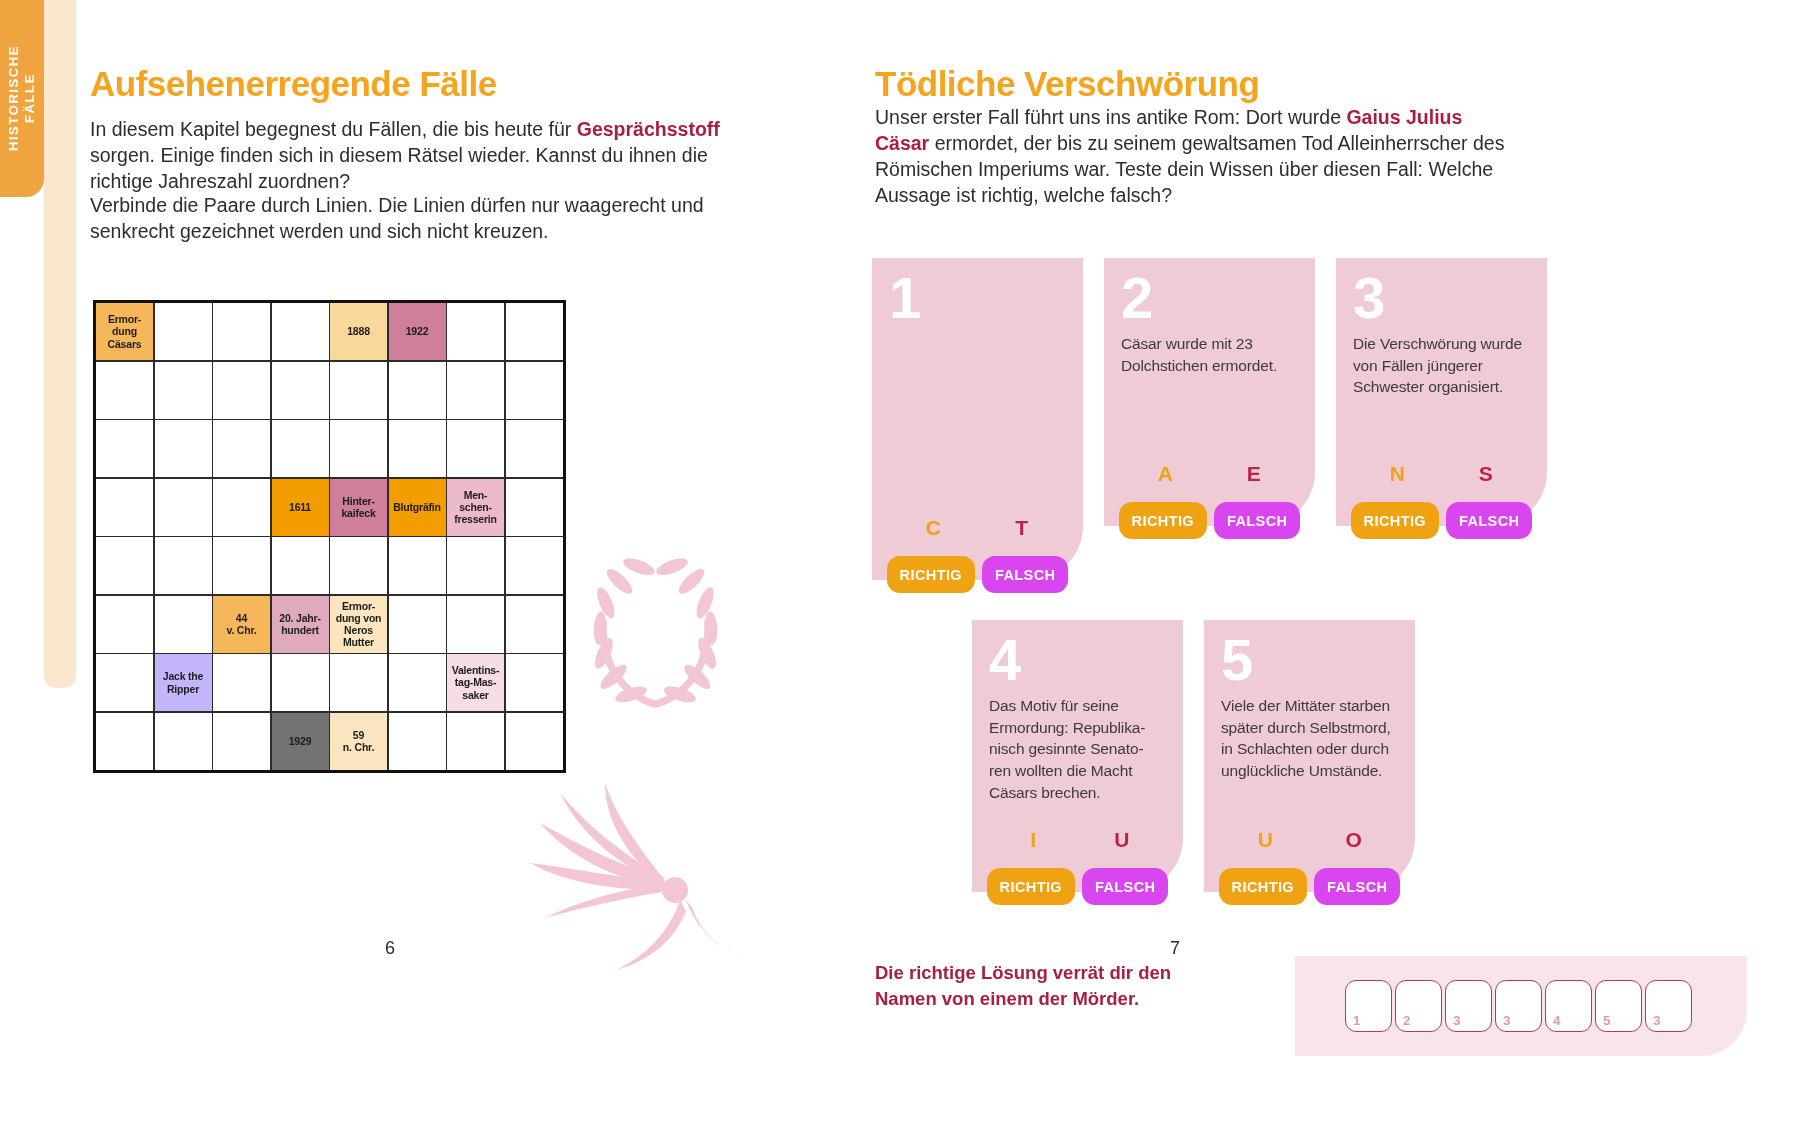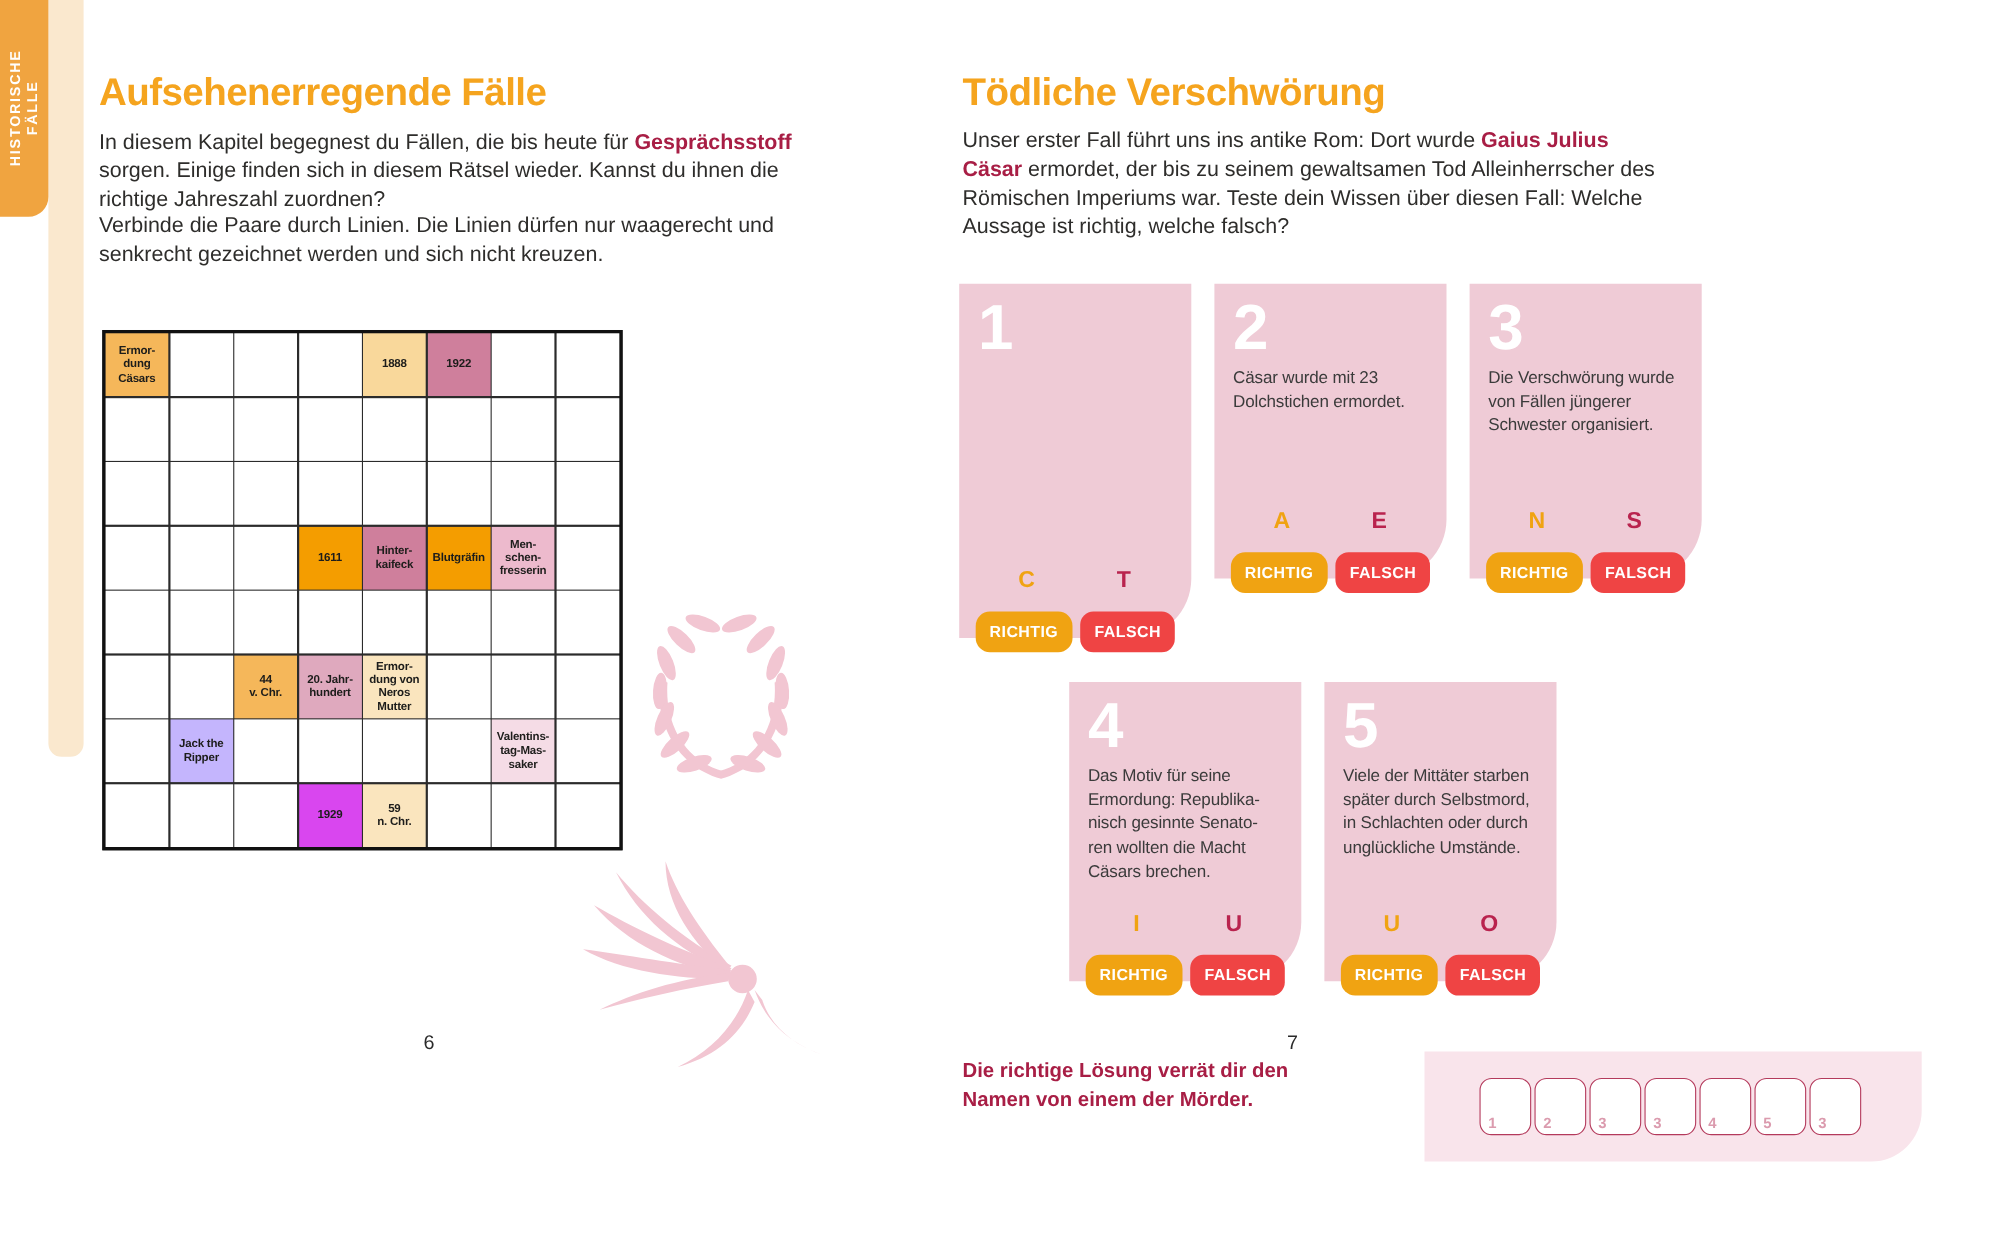--- a/index.html
+++ b/index.html
@@ -16,21 +16,21 @@
     text-align:center;color:#fff;font-weight:bold;font-size:13px;
     letter-spacing:1.6px;line-height:16px;white-space:nowrap;
   }
   
   .page-title{position:absolute;font-size:35px;font-weight:bold;color:#f5a41e;letter-spacing:-0.5px;}
   .lp-title{left:90px;top:64px;}
   .rp-title{left:875px;top:64px;}
   .para{position:absolute;font-size:19.5px;line-height:1.33;color:#2e2d2b;}
   .lp-para1{left:90px;top:117px;width:655px;}
   .lp-para2{left:90px;top:193px;width:655px;}
-  .rp-intro{left:875px;top:116px;width:645px;}
+  .rp-intro{left:875px;top:105px;width:645px;}
   .bold-crimson{font-weight:bold;color:#a81e45;}
   
   .grid-wrap{
     position:absolute;left:93px;top:300px;
     border:3px solid #111;background:#2b2b2b;
     display:grid;grid-template-columns:repeat(8,57px);grid-template-rows:repeat(8,57px);gap:1.5px;
   }
   .cell{
     background:#fff;display:flex;align-items:center;justify-content:center;
     text-align:center;font-weight:bold;font-size:10.5px;line-height:1.15;
@@ -51,21 +51,21 @@
   .card-letters{margin-top:auto;display:flex;}
   .card-letter{width:50%;text-align:center;font-size:21px;font-weight:bold;}
   .lt-true{color:#f0a312;}
   .lt-false{color:#b9234e;}
   .card-buttons{display:flex;gap:7px;justify-content:center;margin-top:3px;transform:translateY(13px);}
   .btn{
     height:37px;border-radius:13px;color:#fff;font-weight:bold;font-size:14.5px;
     letter-spacing:0.4px;display:flex;align-items:center;justify-content:center;padding:0 13px;
   }
   .btn-true{background:#f0a312;}
-  .btn-false{background:#ef4444;border-radius:12px;}
+  .btn-false{background:#d946ef;}
   
   .hint{position:absolute;left:875px;top:960px;font-size:18.5px;font-weight:bold;color:#a81e45;line-height:1.4;}
   .band{position:absolute;left:1295px;top:956px;width:452px;height:100px;background:#f9e4eb;border-radius:0 0 46px 0;}
   .boxes{position:absolute;left:50px;top:24px;display:flex;gap:3px;}
   .sbox{width:47px;height:52px;background:#fff;border:1.5px solid #b43a5c;border-radius:11px;position:relative;box-sizing:border-box;}
   .sbox-num{position:absolute;left:7px;bottom:3px;font-size:13.5px;font-weight:bold;color:#db9bae;}
   
   .deco{position:absolute;}
   .wreath{left:563px;top:548px;}
   .dagger{left:500px;top:778px;}
@@ -154,21 +154,21 @@
     <div class="cell"></div>
     <div class="cell"></div>
     <div class="cell"></div>
     <div class="cell" style="background: rgb(245, 220, 230);">Valentins-
 tag-Mas-
 saker</div>
     <div class="cell"></div>
     <div class="cell"></div>
     <div class="cell"></div>
     <div class="cell"></div>
-    <div class="cell" style="background: #d946ef;">1929</div>
+    <div class="cell" style="background: #737373;">1929</div>
     <div class="cell" style="background: rgb(250, 229, 190);">59
 n. Chr.</div>
     <div class="cell"></div>
     <div class="cell"></div>
     <div class="cell"></div>
   </div>
 
 <div class="deco wreath">
   <svg width="185" height="170" viewBox="0 0 190 170">
     <g fill="#f2c6d2">

